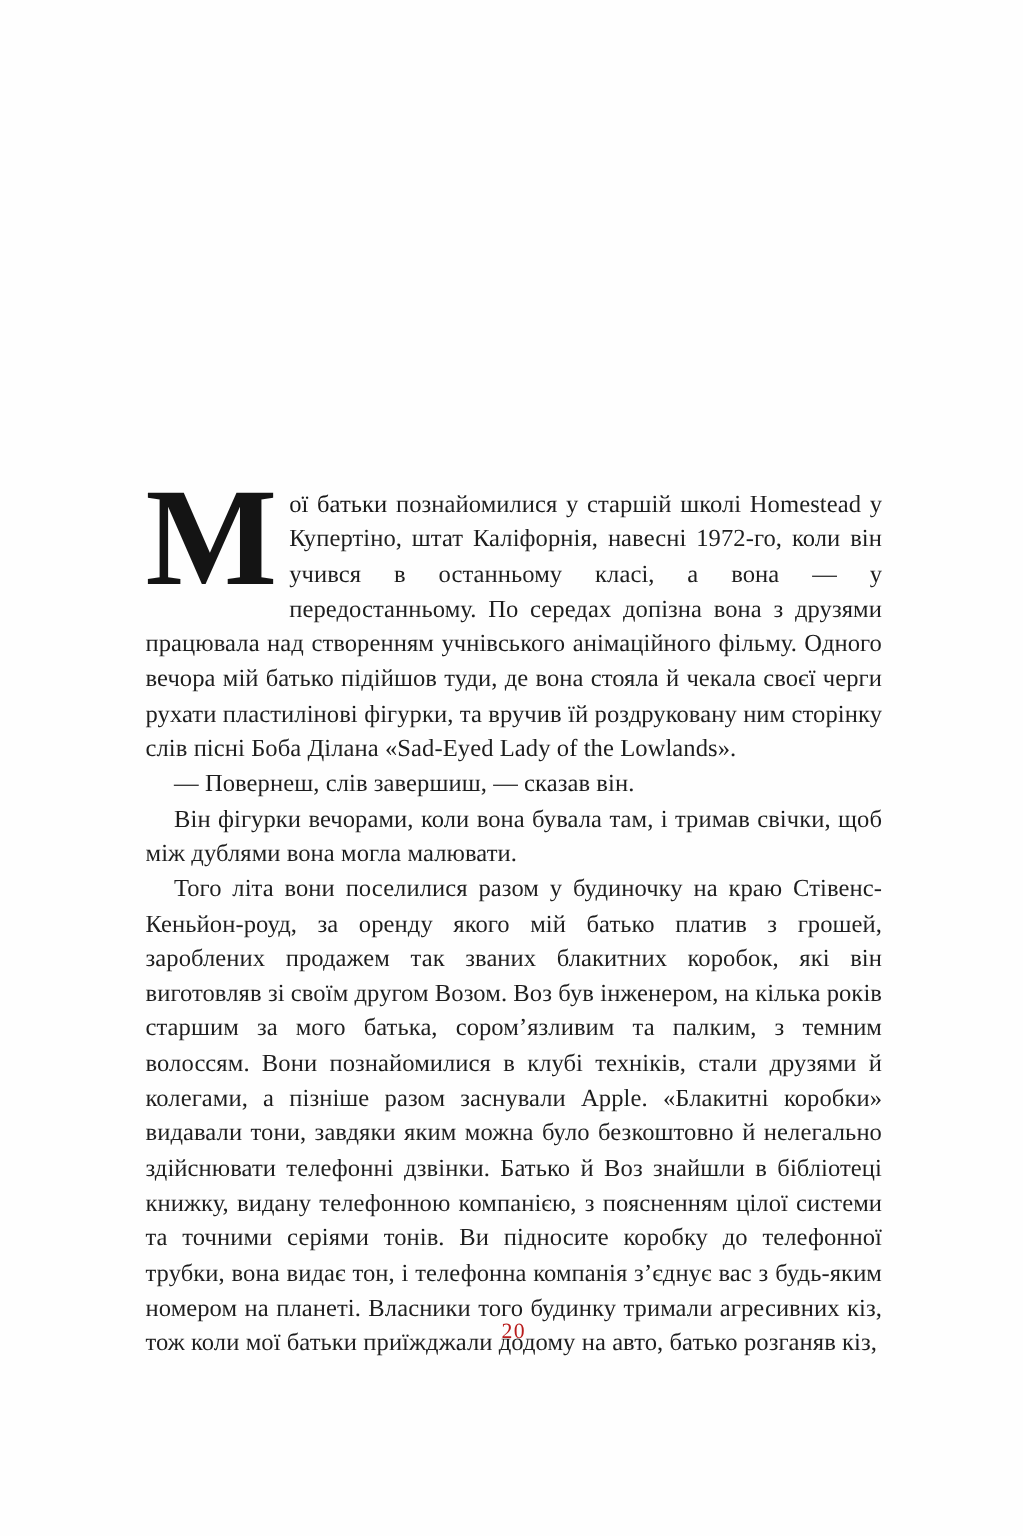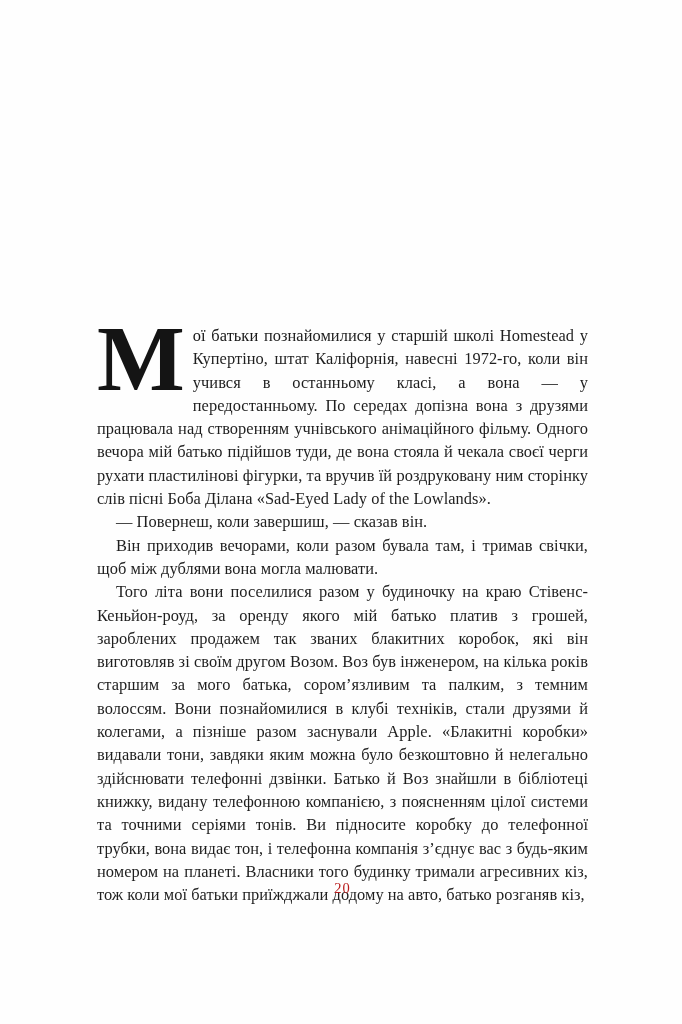--- a/index.html
+++ b/index.html
@@ -58,18 +58,18 @@
     letter-spacing: 1px;
     color: #b91c1c;
   }
 </style>
 </head>
 <body>
 
 <div class="book-page">
   <div class="text-block" id="text-block">
       <p><span class="dropcap">М</span><span class="lead-bold">ої батьки </span>познайомилися у старшій школі Homestead у Купертіно, штат Каліфорнія, навесні 1972-го, коли він учився в останньому класі, а вона — у передостанньому. По середах допізна вона з друзями працювала над створенням учнівського анімаційного фільму. Одного вечора мій батько підійшов туди, де вона стояла й чекала своєї черги рухати пластилінові фігурки, та вручив їй роздруковану ним сторінку слів пісні Боба Ділана «Sad-Eyed Lady of the Lowlands».</p>
-      <p class="indented">— Повернеш, коли завершиш, — сказав він.</p>
-      <p class="indented">Він приходив вечорами, коли разом бувала там, і тримав свічки, щоб між дублями вона могла малювати.</p>
+      <p class="indented">— Повернеш, слів завершиш, — сказав він.</p>
+      <p class="indented">Він фігурки вечорами, коли вона бувала там, і тримав свічки, щоб між дублями вона могла малювати.</p>
       <p class="indented">Того літа вони поселилися разом у будиночку на краю Стівенс-Кеньйон-роуд, за оренду якого мій батько платив з грошей, зароблених продажем так званих блакитних коробок, які він виготовляв зі своїм другом Возом. Воз був інженером, на кілька років старшим за мого батька, сором’язливим та палким, з темним волоссям. Вони познайомилися в клубі техніків, стали друзями й колегами, а пізніше разом заснували Apple. «Блакитні коробки» видавали тони, завдяки яким можна було безкоштовно й нелегально здійснювати телефонні дзвінки. Батько й Воз знайшли в бібліотеці книжку, видану телефонною компанією, з поясненням цілої системи та точними серіями тонів. Ви підносите коробку до телефонної трубки, вона видає тон, і телефонна компанія з’єднує вас з будь-яким номером на планеті. Власники того будинку тримали агресивних кіз, тож коли мої батьки приїжджали додому на авто, батько розганяв кіз,</p>
     </div>
   <div class="page-number">20</div>
 </div>
 
 </body></html>

